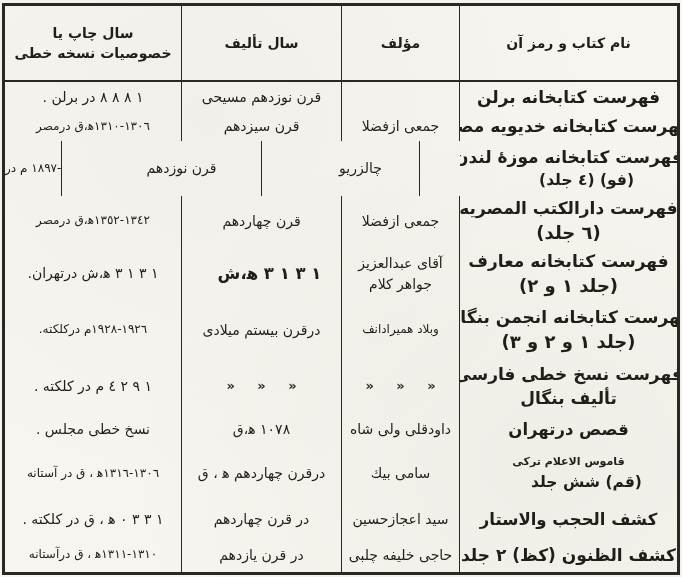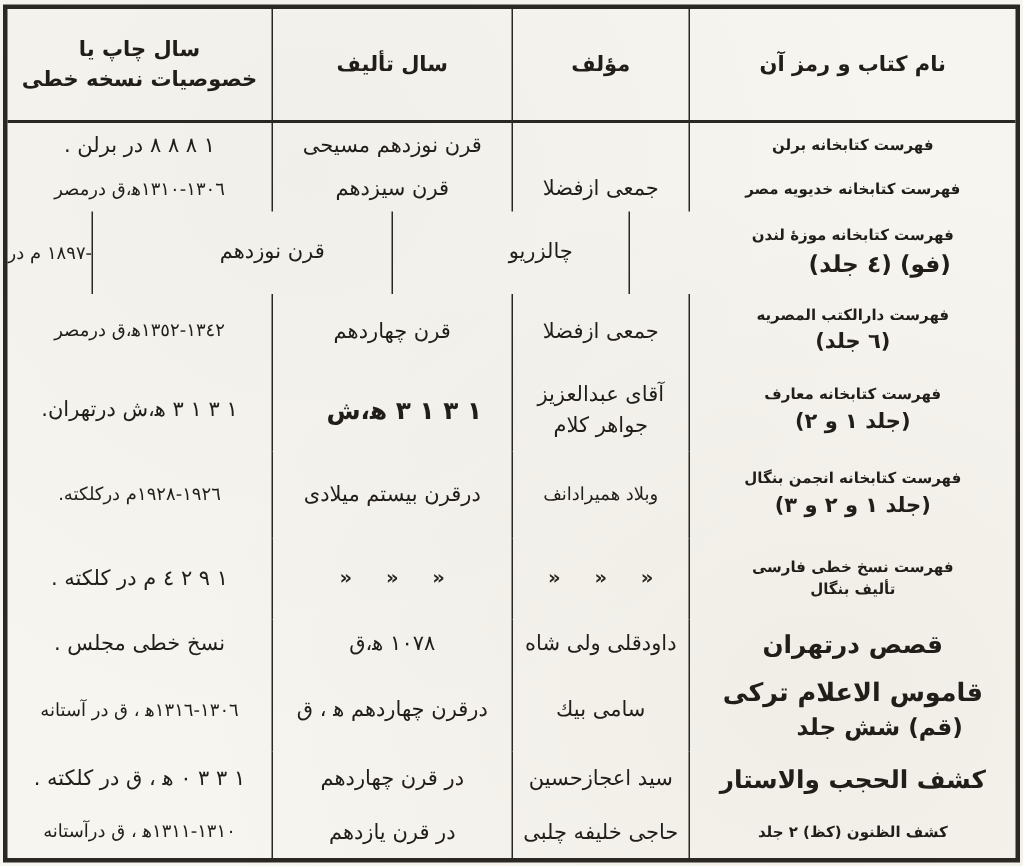--- a/index.html
+++ b/index.html
@@ -51,23 +51,23 @@
   .row:nth-child(4) {height:50px;}
   .row:nth-child(5) {height:55px;}
   .row:nth-child(6) {height:58px;}
   .row:nth-child(7) {height:54px;}
   .row:nth-child(8) {height:33px;}
   .row:nth-child(9) {height:55px;}
   .row:nth-child(10){height:37px;}
   .row:nth-child(11){flex:1;}
   .line{ line-height:1.3; font-size:14px; white-space:nowrap; }
   .sm      { font-size:12px; }
-  .book-sm { font-size:10px; font-weight:bold; }
-  .book-xs { font-size:17px;  font-weight:bold; }
-  .book    { font-size:14px; font-weight:bold; }
+  .book-sm { font-size:17px; font-weight:bold; }
+  .book-xs { font-size:11px;  font-weight:bold; }
+  .book    { font-size:18px; font-weight:bold; }
   .seal    { font-size:15.5px; font-weight:bold;margin-left:36px; }
   .title   { font-size:16.5px; font-weight:bold; letter-spacing:.5px; }
   .big     { font-size:16.5px; font-weight:bold;margin-left:16px; }
   .big-sm  { font-size:14px;   font-weight:normal; }
   .ditto   { font-size:13px; word-spacing:18px; font-weight:bold; color:#2a2620; }
   .col-book .line{ font-weight:bold; }
 </style>
 </head>
 <body>
 

